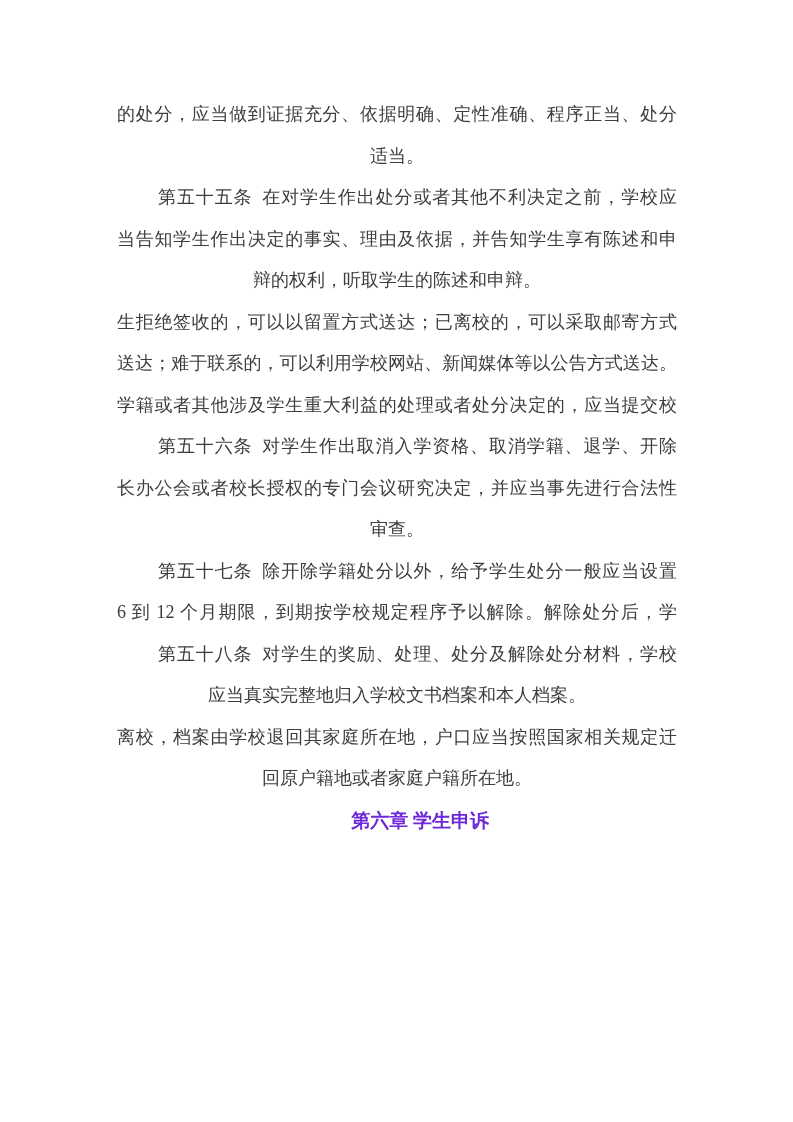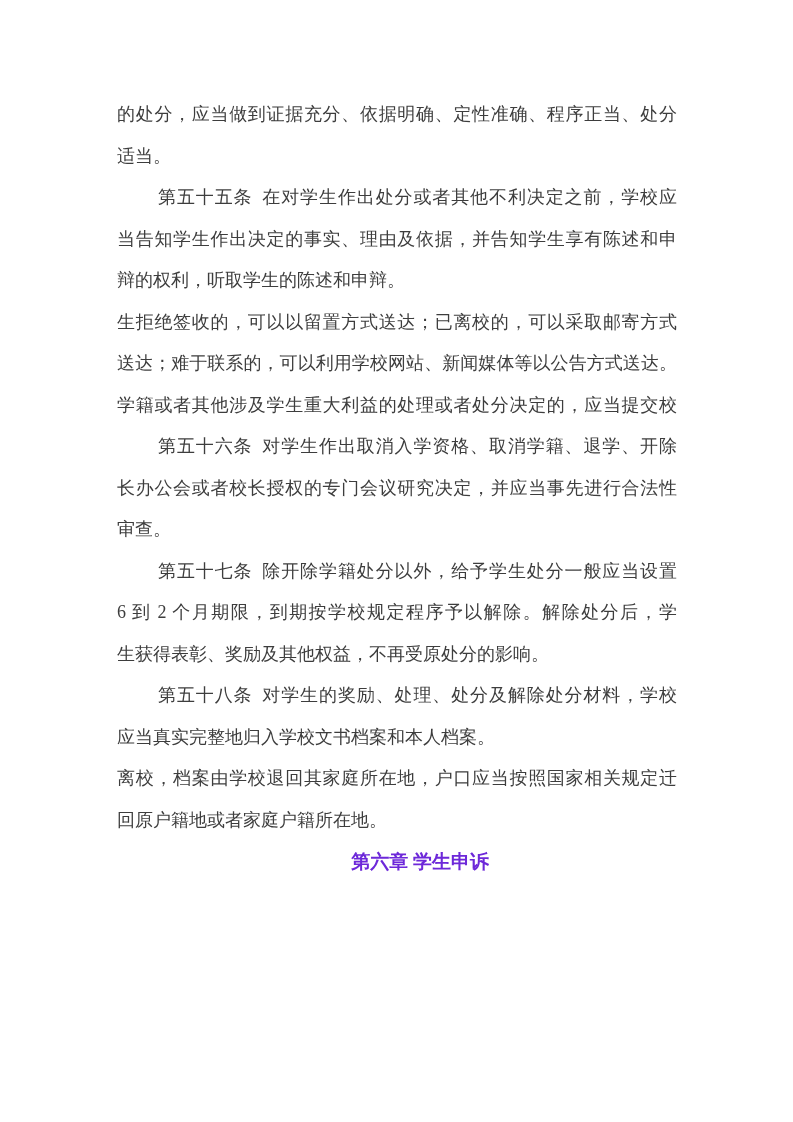--- a/index.html
+++ b/index.html
@@ -22,21 +22,21 @@
     width: 560px;
     color: #3d3d3d;
     font-size: 18px;
     line-height: 41.5px;
   }
   .para {
     margin: 0;
     padding: 0;
   }
   .tline {
-    text-align: left;
+    text-align: center;
     white-space: normal;
     line-break: strict;
   }
   .tline.fit {
     text-align: justify;
     text-align-last: justify;
   }
   .tline.ind {
     text-indent: 41px;
   }
@@ -71,22 +71,21 @@
           <div class="tline fit">送达；难于联系的，可以利用学校网站、新闻媒体等以公告方式送达。</div>
         </div>
         <div class="para">
           <div class="tline fit">学籍或者其他涉及学生重大利益的处理或者处分决定的，应当提交校</div>
           <div class="tline fit ind">第五十六条 对学生作出取消入学资格、取消学籍、退学、开除</div>
           <div class="tline fit">长办公会或者校长授权的专门会议研究决定，并应当事先进行合法性</div>
           <div class="tline">审查。</div>
         </div>
         <div class="para">
           <div class="tline fit ind">第五十七条 除开除学籍处分以外，给予学生处分一般应当设置</div>
-          <div class="tline fit">6 到 2 个月期限，到期按学校规定程序予以解除。解除处分后，学</div>
-          <div class="tline">生获得表彰、奖励及其他权益，不再受原处分的影响。</div>
+          <div class="tline fit">6 到 12 个月期限，到期按学校规定程序予以解除。解除处分后，学</div>
         </div>
         <div class="para">
           <div class="tline fit ind">第五十八条 对学生的奖励、处理、处分及解除处分材料，学校</div>
           <div class="tline">应当真实完整地归入学校文书档案和本人档案。</div>
         </div>
         <div class="para">
           <div class="tline fit">离校，档案由学校退回其家庭所在地，户口应当按照国家相关规定迁</div>
           <div class="tline">回原户籍地或者家庭户籍所在地。</div>
         </div>
       </div>

